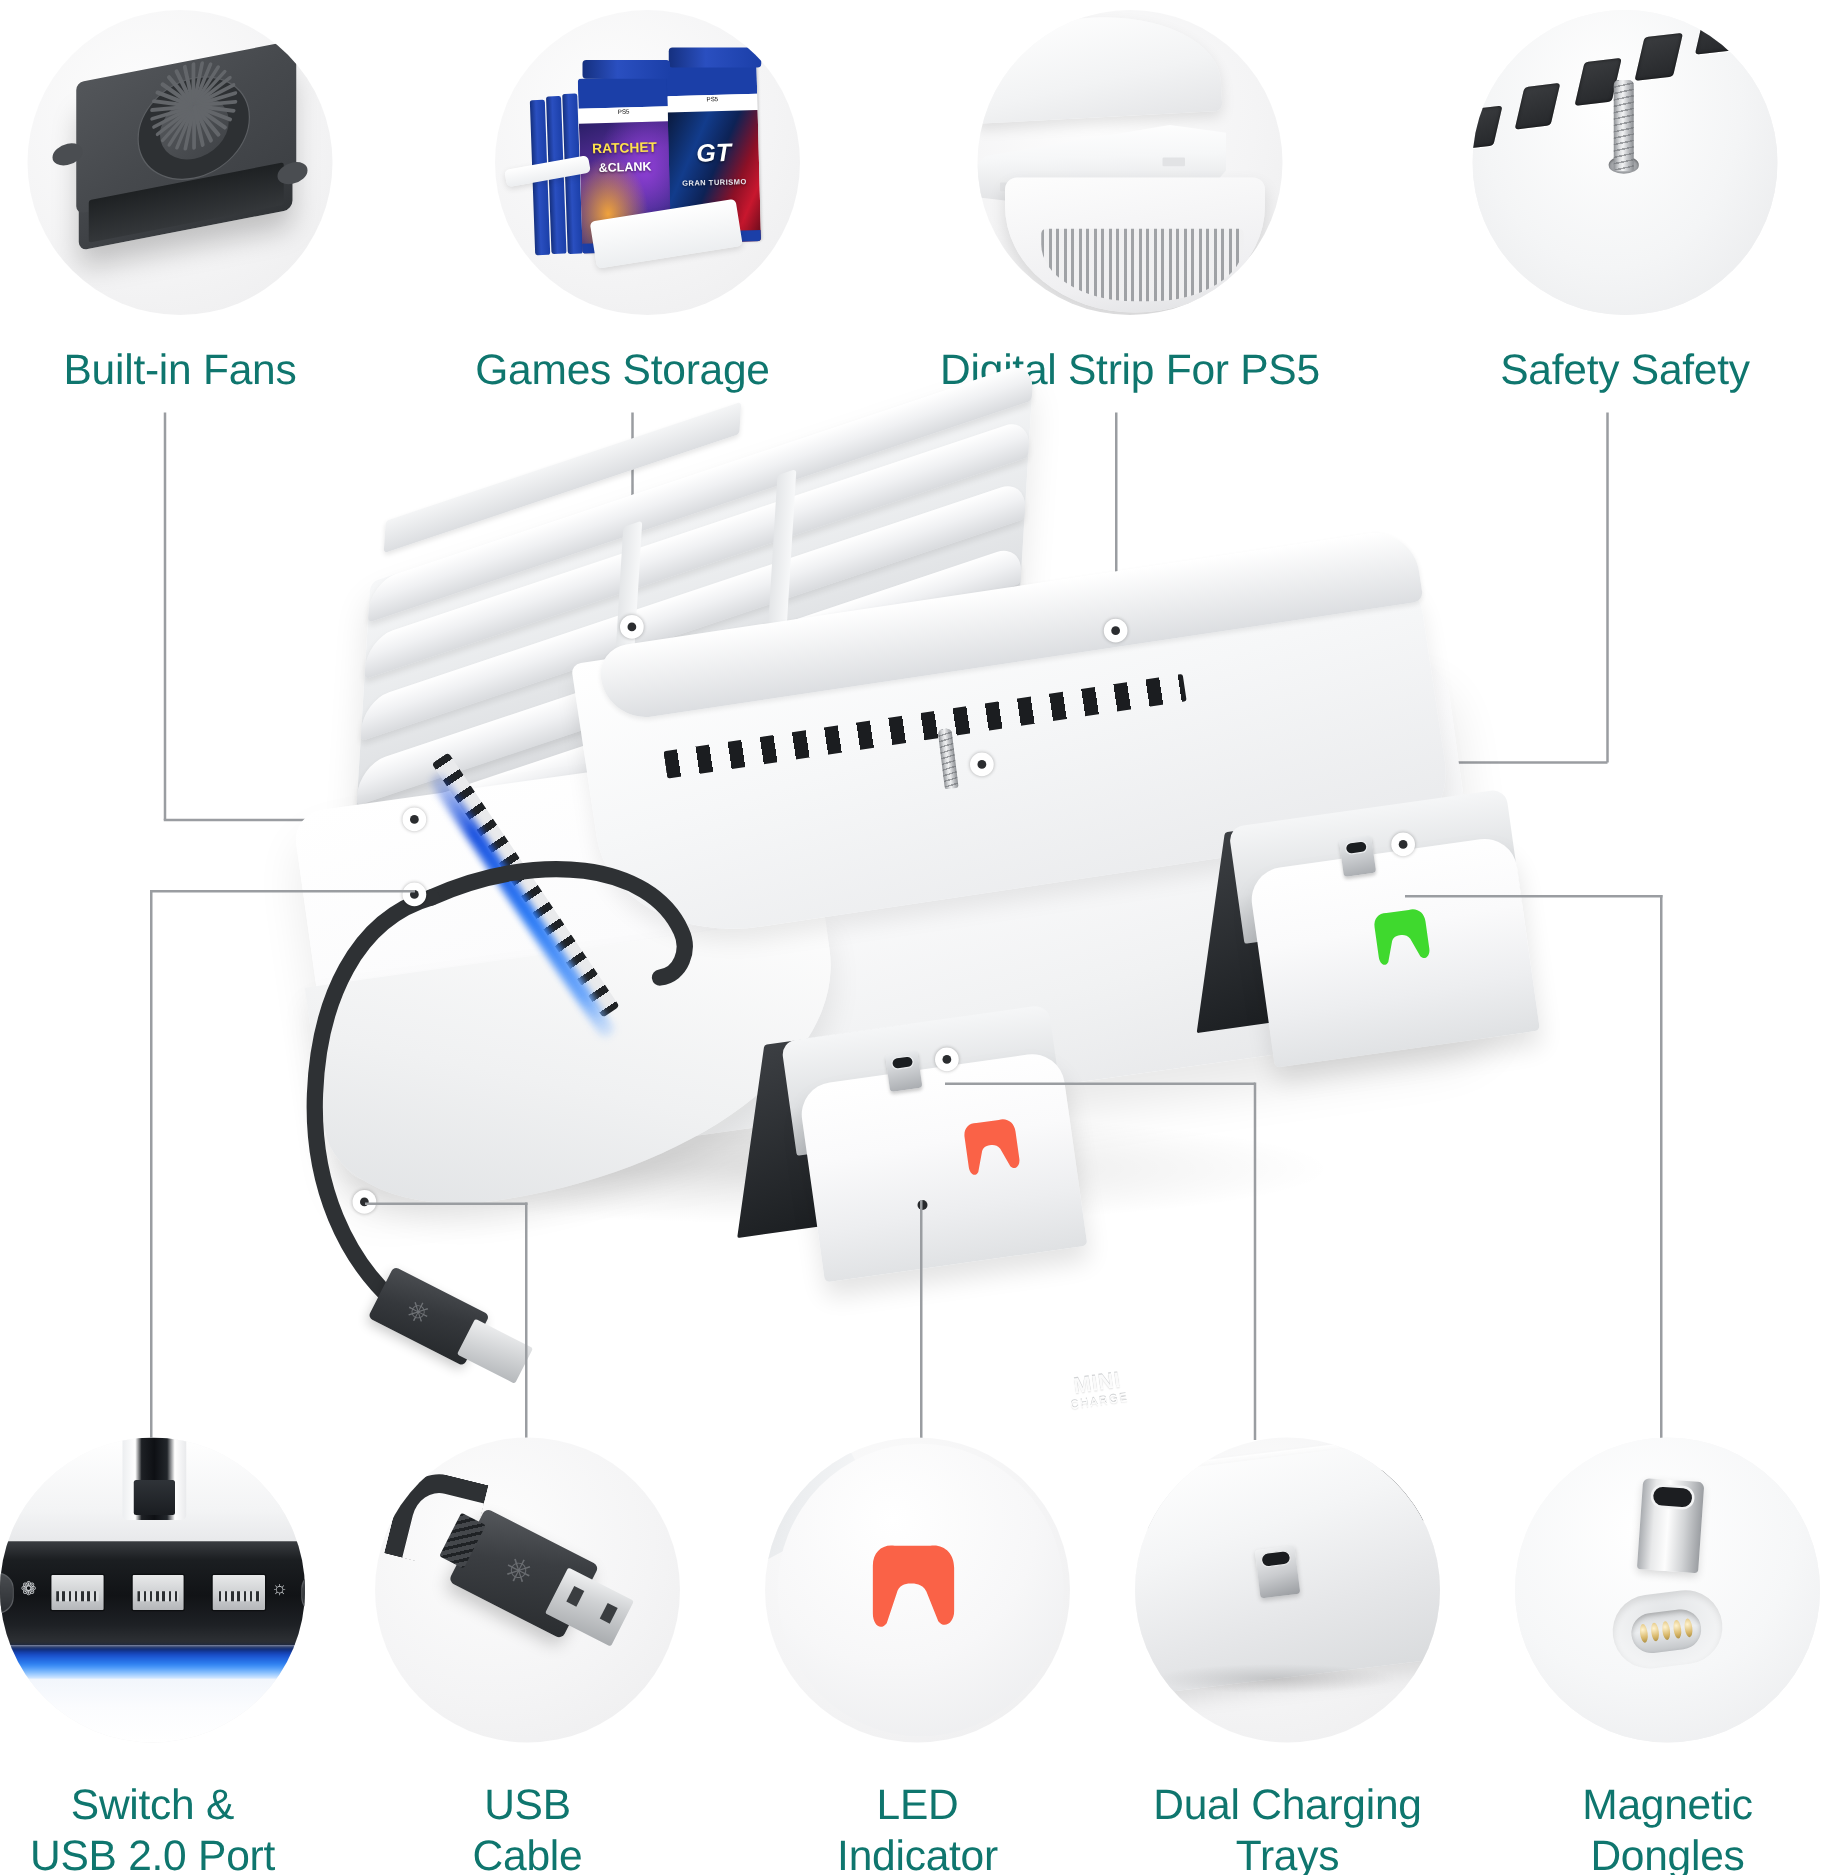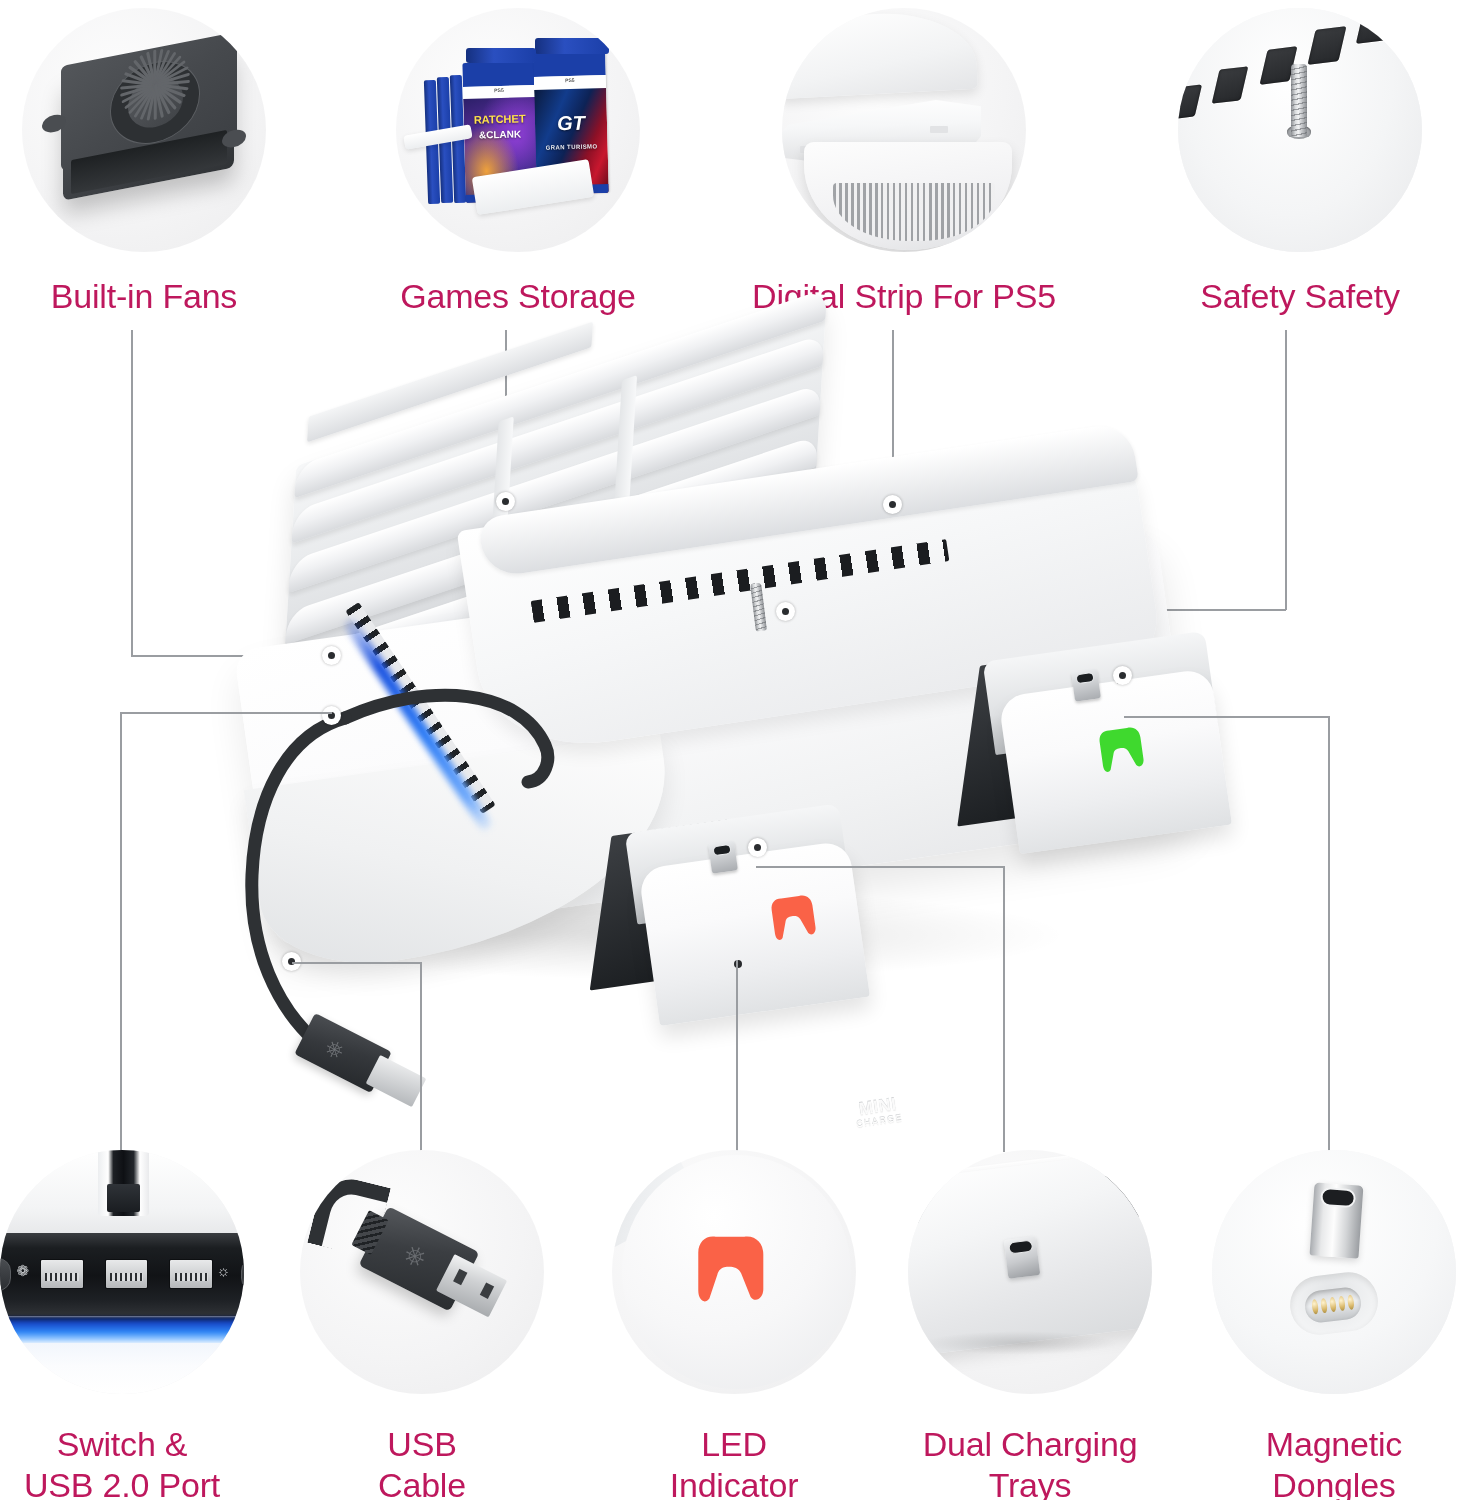--- a/index.html
+++ b/index.html
@@ -23,21 +23,21 @@
     background: radial-gradient(circle at 38% 32%, #fdfdfd 0%, #f4f4f5 58%, #ececed 100%);
   }
   .thumb-inner { position: absolute; inset: 0; }
 
   
   .label {
     position: absolute;
     text-align: center;
     font-size: 34px;
     line-height: 1.22;
-    color: #be185d;
+    color: #0f766e;
     font-family: "Liberation Sans", sans-serif;
     letter-spacing: -0.2px;
     white-space: pre-line;
     font-weight: 400;
   }
 
   
   .cline {
     position: absolute;
     background: #9a9da1;
@@ -759,21 +759,21 @@
       <div class="ss-vent" style="left:134px; top:20px; width:30px; height:35px;"></div>
       <div class="ss-vent" style="left:182px; top:2px;  width:30px; height:32px;"></div>
       <div class="ss-hole"></div>
       <div class="ss-screw">
           <div class="ss-thread"></div>
         </div>
     </div>
   </div>
 
   <div class="label" style="left:14px; top:276px; width:260px;">Built-in Fans</div>
-  <div class="label" style="left:368px; top:276px; width:300px;">Games Storage</div>
+  <div class="label" style="left:348px; top:276px; width:300px;">Games Storage</div>
   <div class="label" style="left:712px; top:276px; width:384px;">Digital Strip For PS5</div>
   <div class="label" style="left:1158px; top:276px; width:284px;">Safety Safety</div>
 
   <div class="cline v" style="left:131px; top:330px; height:326px;"></div>
   <div class="cline h" style="left:131px; top:655px; width:200px;"></div>
 
   <div class="cline v" style="left:505px; top:330px; height:162px;"></div>
 
   <div class="cline v" style="left:892px; top:330px; height:170px;"></div>
 

